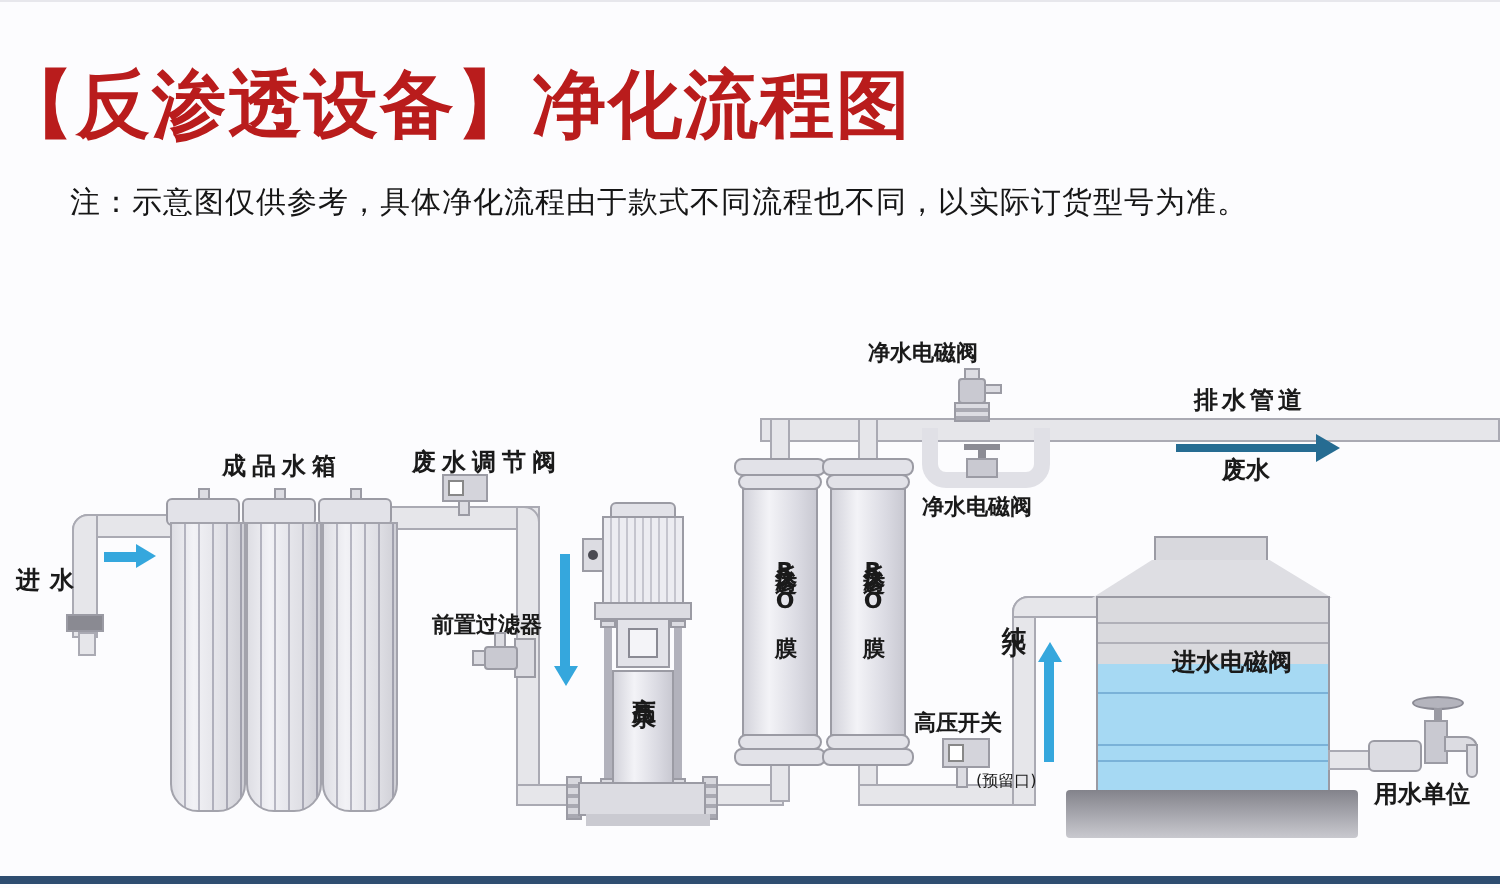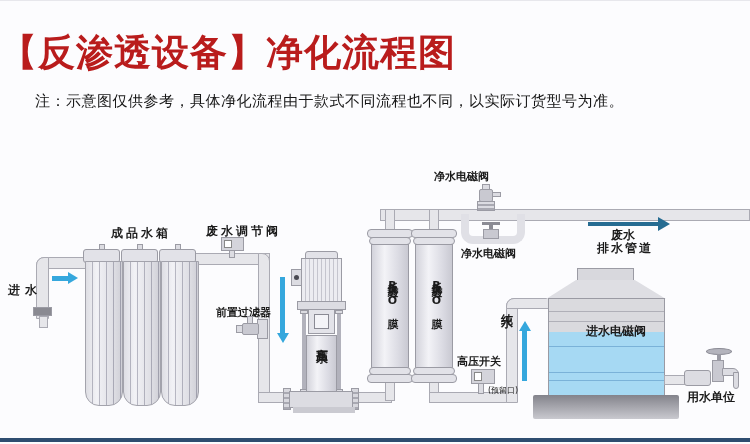--- a/index.html
+++ b/index.html
@@ -128,21 +128,21 @@
   <div class="metal" style="left:477px;top:200px;width:18px;height:10px;background:repeating-linear-gradient(180deg,#dcdce2 0 2px,#a9a9b2 2px 4px);"></div>
   <div class="metal" style="left:479px;top:188px;width:14px;height:13px;border-radius:2px;background:#c9c9d1;"></div>
   <div class="metal" style="left:482px;top:183px;width:8px;height:6px;"></div>
   <div class="metal" style="left:492px;top:191px;width:9px;height:5px;"></div>
 
   <div class="abs" style="left:482px;top:221px;width:18px;height:3px;background:#8b8b94;"></div>
   <div class="abs" style="left:489px;top:223px;width:4px;height:6px;background:#8b8b94;"></div>
   <div class="metal" style="left:483px;top:228px;width:16px;height:10px;background:#c9c9d1;"></div>
   <div class="lbl" style="left:461px;top:245px;">净水电磁阀</div>
 
-  <div class="lbl lbl12" style="left:597px;top:191px;letter-spacing:2px;margin-top:48px;">排水管道</div>
+  <div class="lbl lbl12" style="left:597px;top:191px;letter-spacing:2px;">排水管道</div>
   <div class="tealbar" style="left:588px;top:221px;width:70px;height:4px;"></div>
   <div class="tri tri-right-teal" style="left:658px;top:216px;"></div>
   <div class="lbl lbl12" style="left:611px;top:226px;">废水</div>
 
   <div class="lbl" style="left:457px;top:353px;">高压开关</div>
   <div class="metal" style="left:478px;top:382px;width:6px;height:11px;"></div>
   <div class="metal" style="left:471px;top:368px;width:24px;height:15px;background:#d4d4db;"></div>
   <div class="abs" style="left:474px;top:371px;width:8px;height:9px;background:#fff;border:1px solid #888;"></div>
   <div class="lbl" style="left:488px;top:384px;font-size:8px;font-weight:normal;">(预留口)</div>
 

